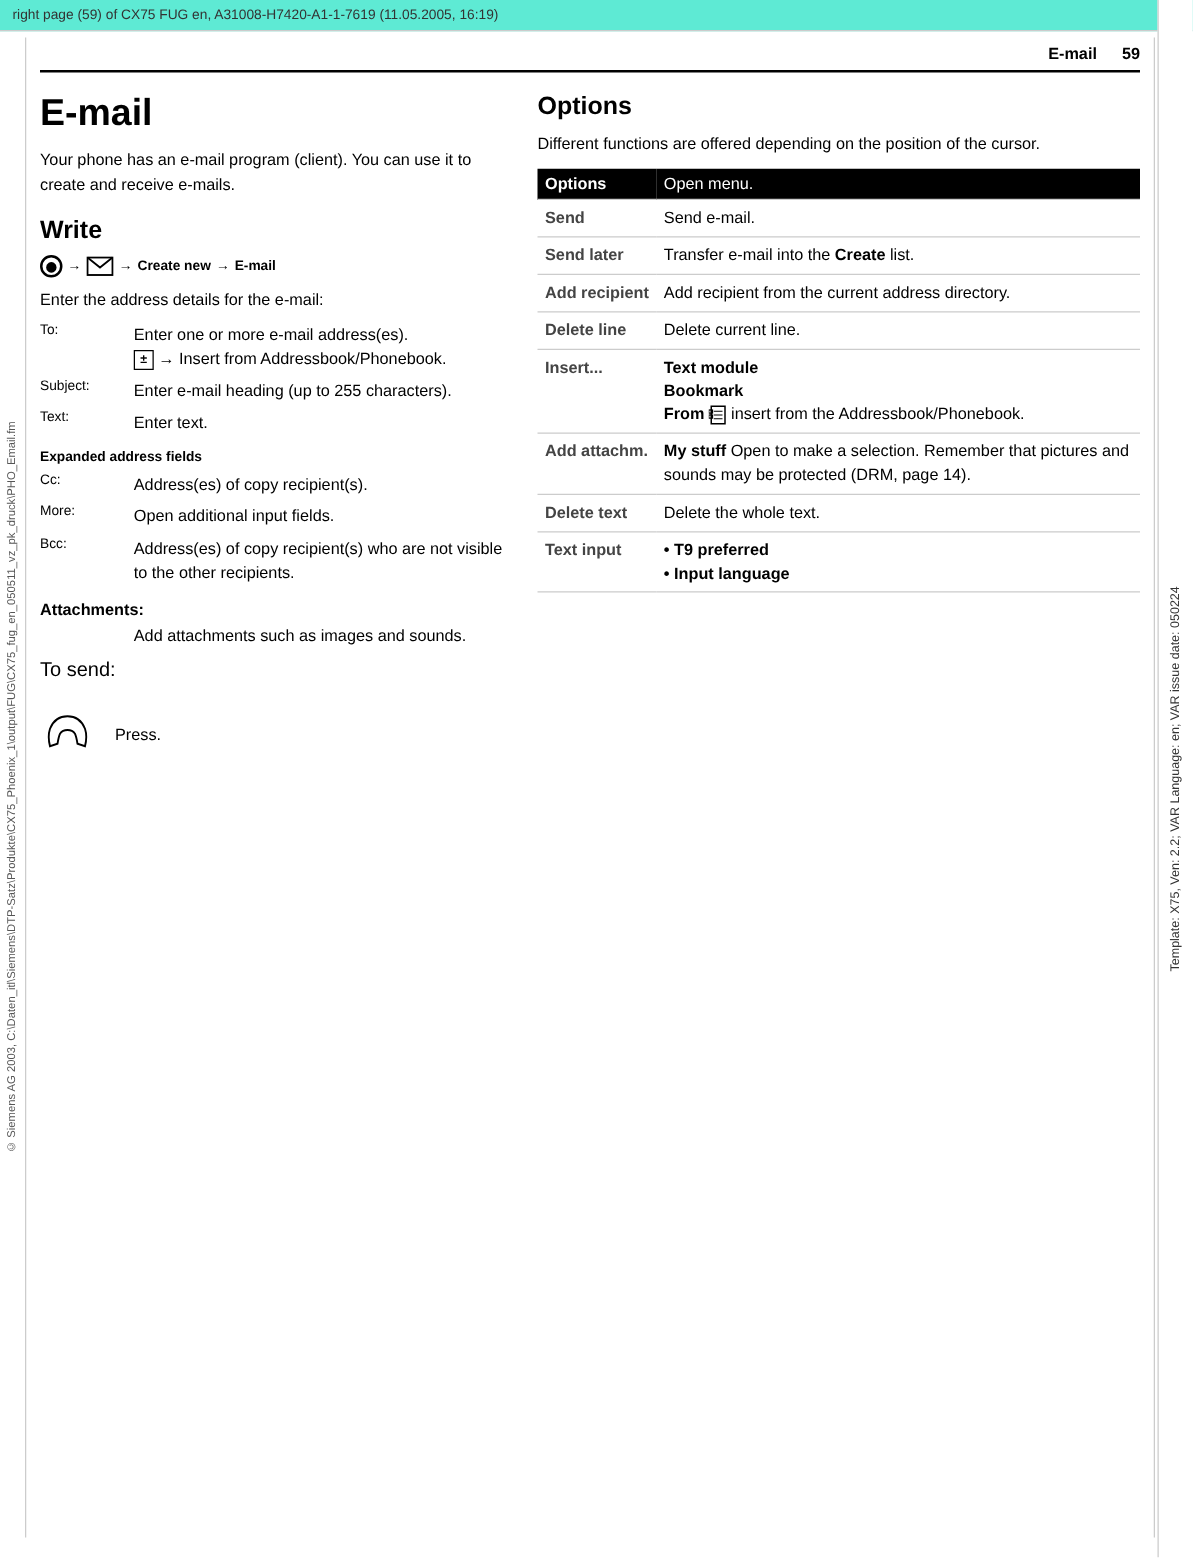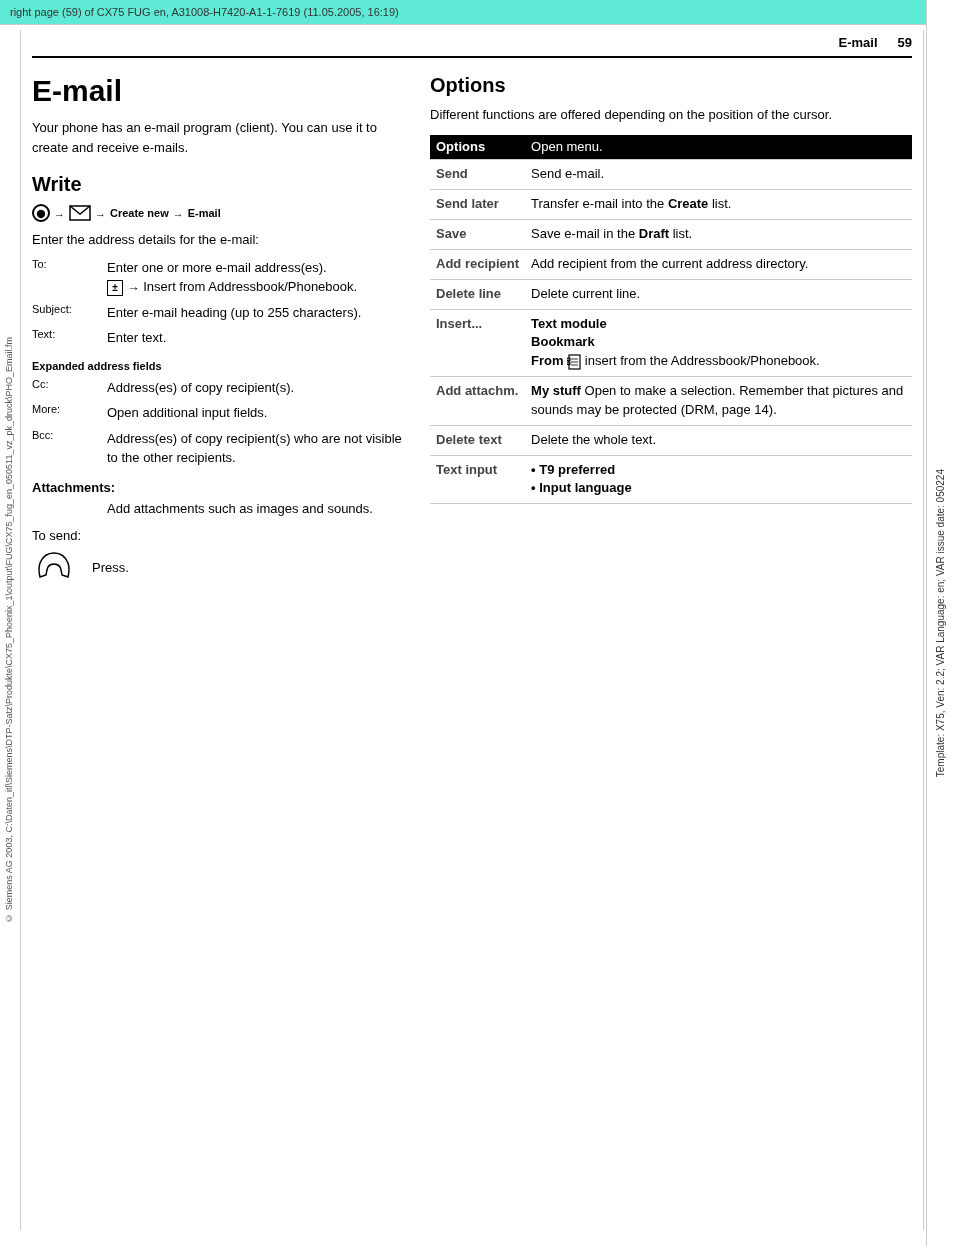--- a/index.html
+++ b/index.html
@@ -205,22 +205,22 @@
       font-size: 13px;
       font-weight: bold;
       margin-bottom: 4px;
     }
 
     
     .to-send-section {
       margin-top: 10px;
     }
     .to-send-label {
-      font-size: 13px;
-      margin-bottom: 6px;
+      font-size: 16px;
+      margin-bottom: 23px;
     }
     .press-text {
       font-size: 13px;
       display: inline-block;
       margin-left: 8px;
     }
     .send-row {
       display: flex;
       align-items: center;
       gap: 8px;
@@ -427,24 +427,20 @@
           <tr>
             <td>Send</td>
             <td>Send e-mail.</td>
           </tr>
 
           <tr>
             <td>Send later</td>
             <td>Transfer e-mail into the <span class="bold">Create</span> list.</td>
           </tr>
 
-          <tr>
-            <td>Save</td>
-            <td>Save e-mail in the <span class="bold">Draft</span> list.</td>
-          </tr>
 
           <tr>
             <td>Add recipient</td>
             <td>Add recipient from the current address directory.</td>
           </tr>
 
           <tr>
             <td>Delete line</td>
             <td>Delete current line.</td>
           </tr>

